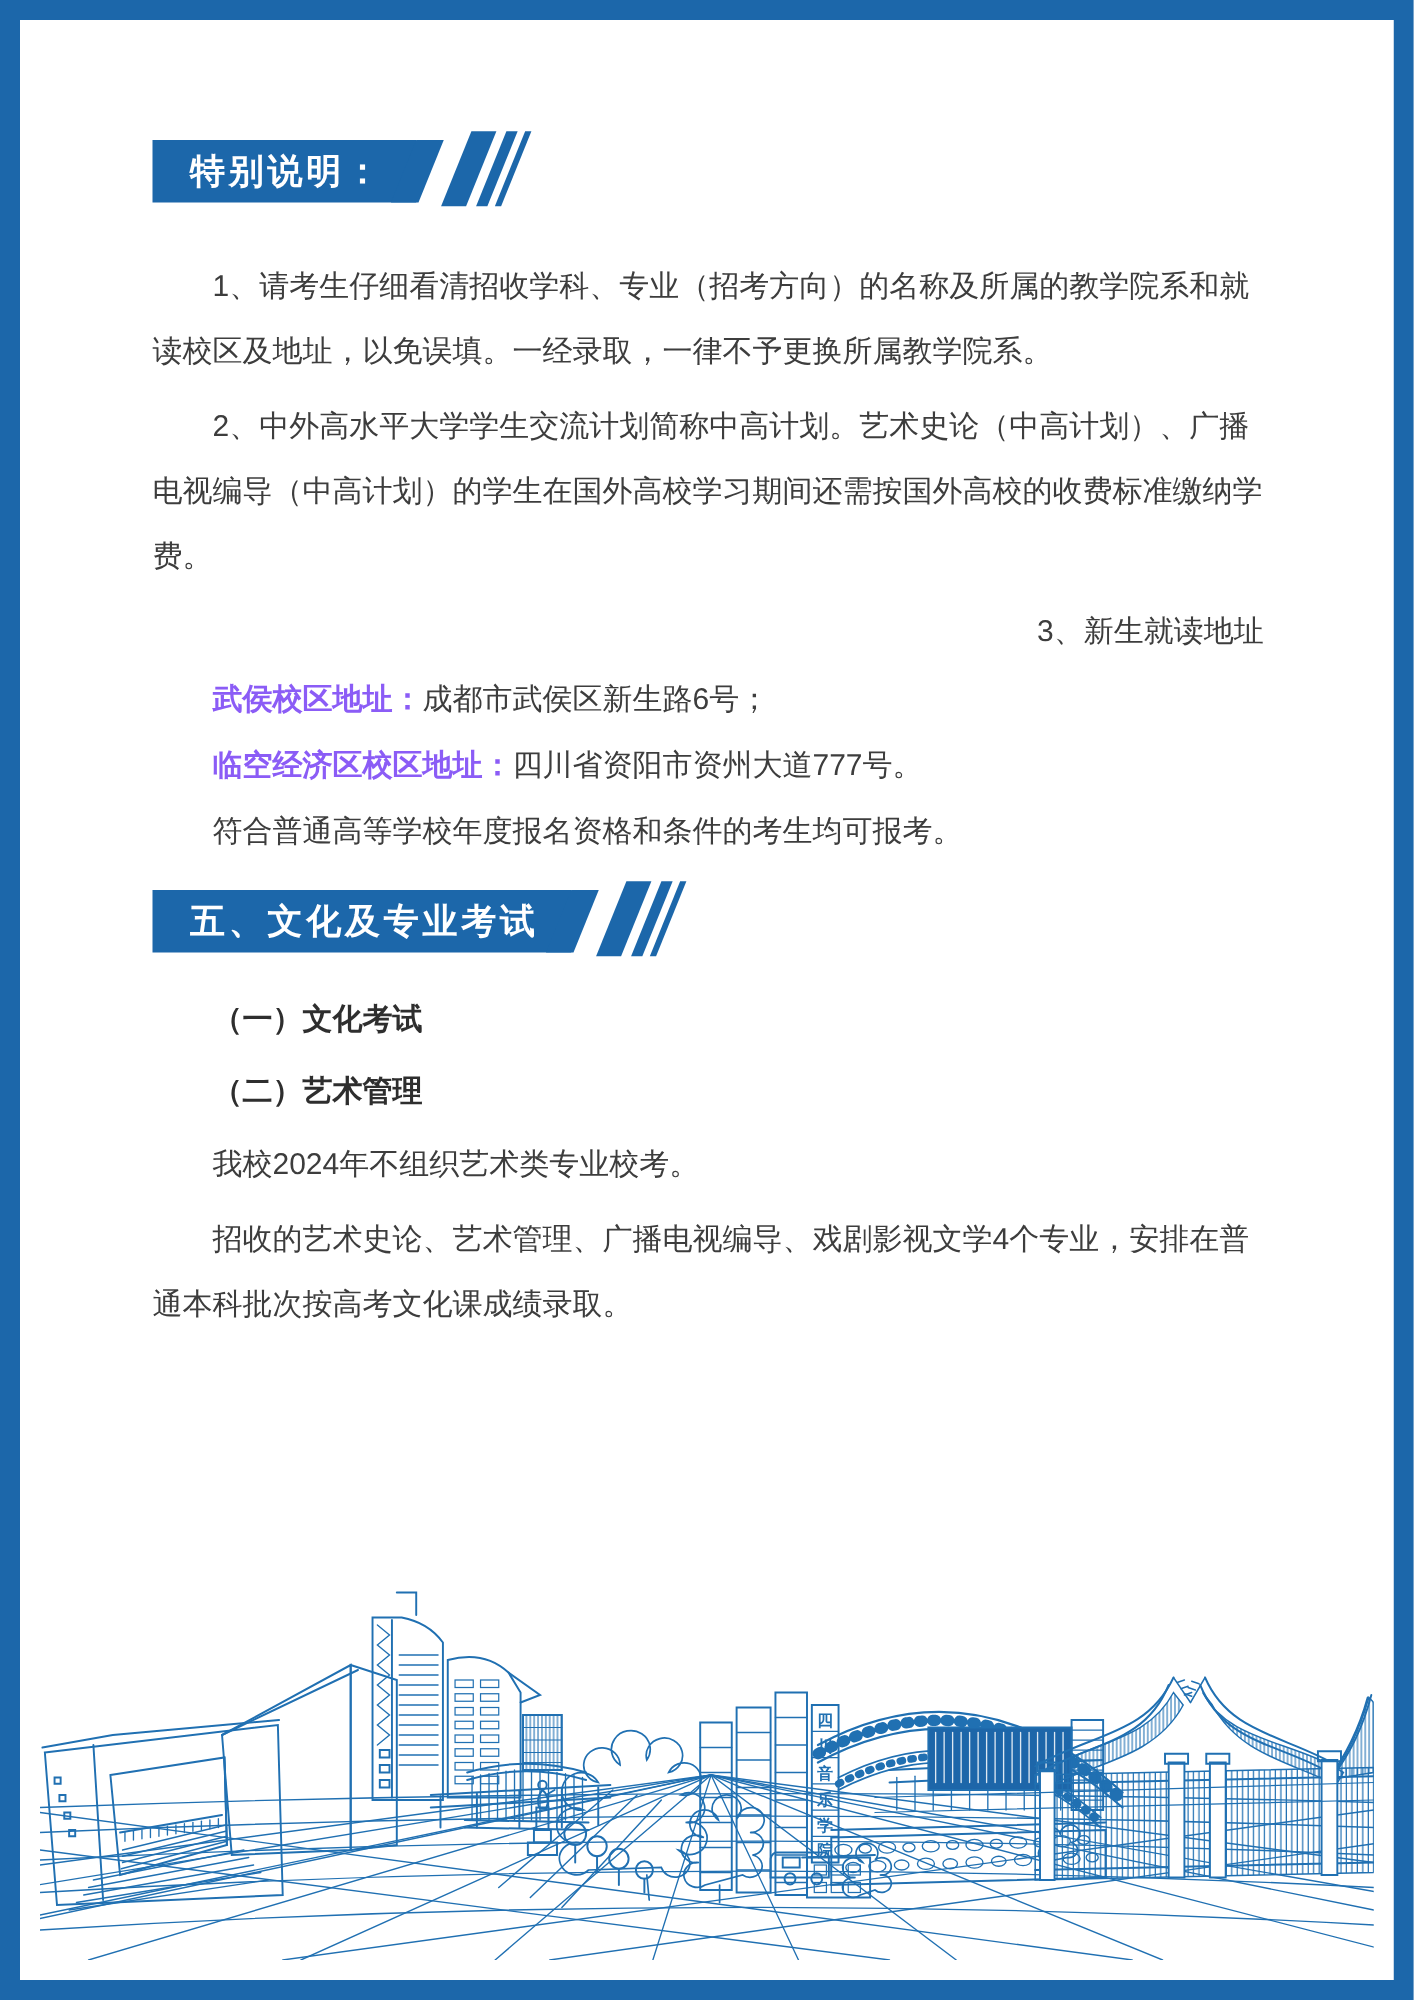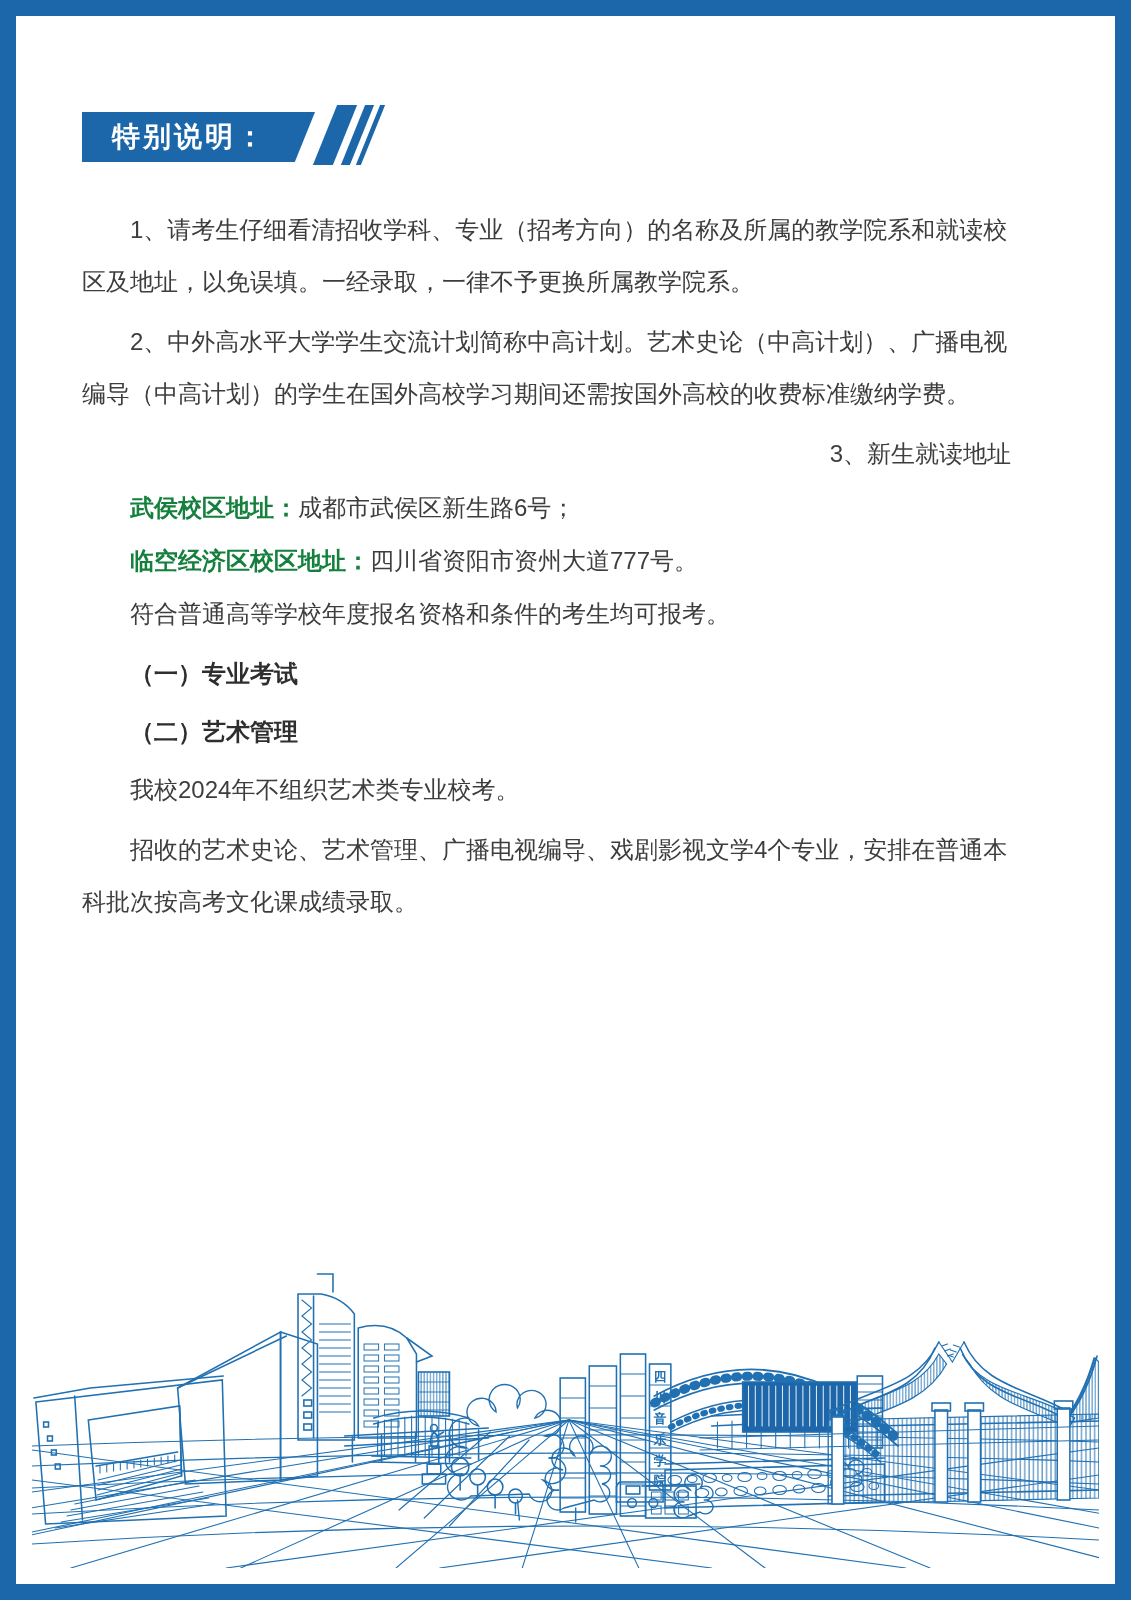--- a/index.html
+++ b/index.html
@@ -13,21 +13,21 @@
     width:1131px;height:1600px;
     box-sizing:border-box;
     background:#ffffff;
     border:16px solid var(--blue);
     overflow:hidden;
     font-family:"Liberation Sans","DejaVu Sans",sans-serif;
     color:var(--ink);
   }
   .content{
     position:relative;
-    padding:96px 104px 0 66px;
+    padding:96px 104px 0 106px;
     z-index:2;
   }
   
   .badge{display:flex;align-items:center;height:50px;}
   .badge-box{
     position:relative;
     background:var(--blue);
     height:50px;line-height:50px;
     padding:0 26px 0 30px;
     color:#fff;font-size:28px;font-weight:700;letter-spacing:3px;
@@ -51,21 +51,21 @@
   .badge.mt{margin-top:20px;}
   
   .body-text p{
     margin:0 0 8px 0;
     font-size:24px;line-height:52px;
     text-indent:2em;
     color:var(--ink);
   }
   p.tight{margin-bottom:2px;text-align:right;}
   p.addr{margin-bottom:1px;}
-  p.addr b{color:#15803d;font-weight:700;}
+  p.addr b{color:#8b5cf6;font-weight:700;}
   p.subhead{font-weight:700;color:#2e2e2e;margin:0 0 6px 0;}
   
   .illustration{
     position:absolute;left:16px;right:16px;bottom:16px;
     height:298px;z-index:1;
   }
   .illustration svg{display:block;width:100%;height:100%;}
 </style>
 </head>
 <body>
@@ -85,22 +85,28 @@
       <p>2、中外高水平大学学生交流计划简称中高计划。艺术史论（中高计划）、广播电视编导（中高计划）的学生在国外高校学习期间还需按国外高校的收费标准缴纳学费。</p>
       <p class="tight">3、新生就读地址</p>
       <p class="addr"><b>武侯校区地址：</b><span>成都市武侯区新生路6号；</span></p>
       <p class="addr"><b>临空经济区校区地址：</b><span>四川省资阳市资州大道777号。</span></p>
     </div>
 
     <div class="body-text">
       <p>符合普通高等学校年度报名资格和条件的考生均可报考。</p>
     </div>
 
+    <div class="badge mt mb-md">
+      <div class="badge-box">五、文化及专业考试</div>
+      <i class="stripe s1"></i>
+      <i class="stripe s2"></i>
+      <i class="stripe s3"></i>
+    </div>
     <div class="body-text">
-      <p class="subhead">（一）专业考试</p>
+      <p class="subhead">（一）文化考试</p>
       <p class="subhead">（二）艺术管理</p>
       <p>我校2024年不组织艺术类专业校考。</p>
       <p>招收的艺术史论、艺术管理、广播电视编导、戏剧影视文学4个专业，安排在普通本科批次按高考文化课成绩录取。</p>
     </div>
   </div>
 
   <div class="illustration">
     <svg viewBox="0 0 1099 298" preserveAspectRatio="none" fill="none" stroke="#2070b2" stroke-width="1.6" stroke-linecap="round">
       <defs>
         <pattern id="vl4" width="4.5" height="10" patternUnits="userSpaceOnUse">

